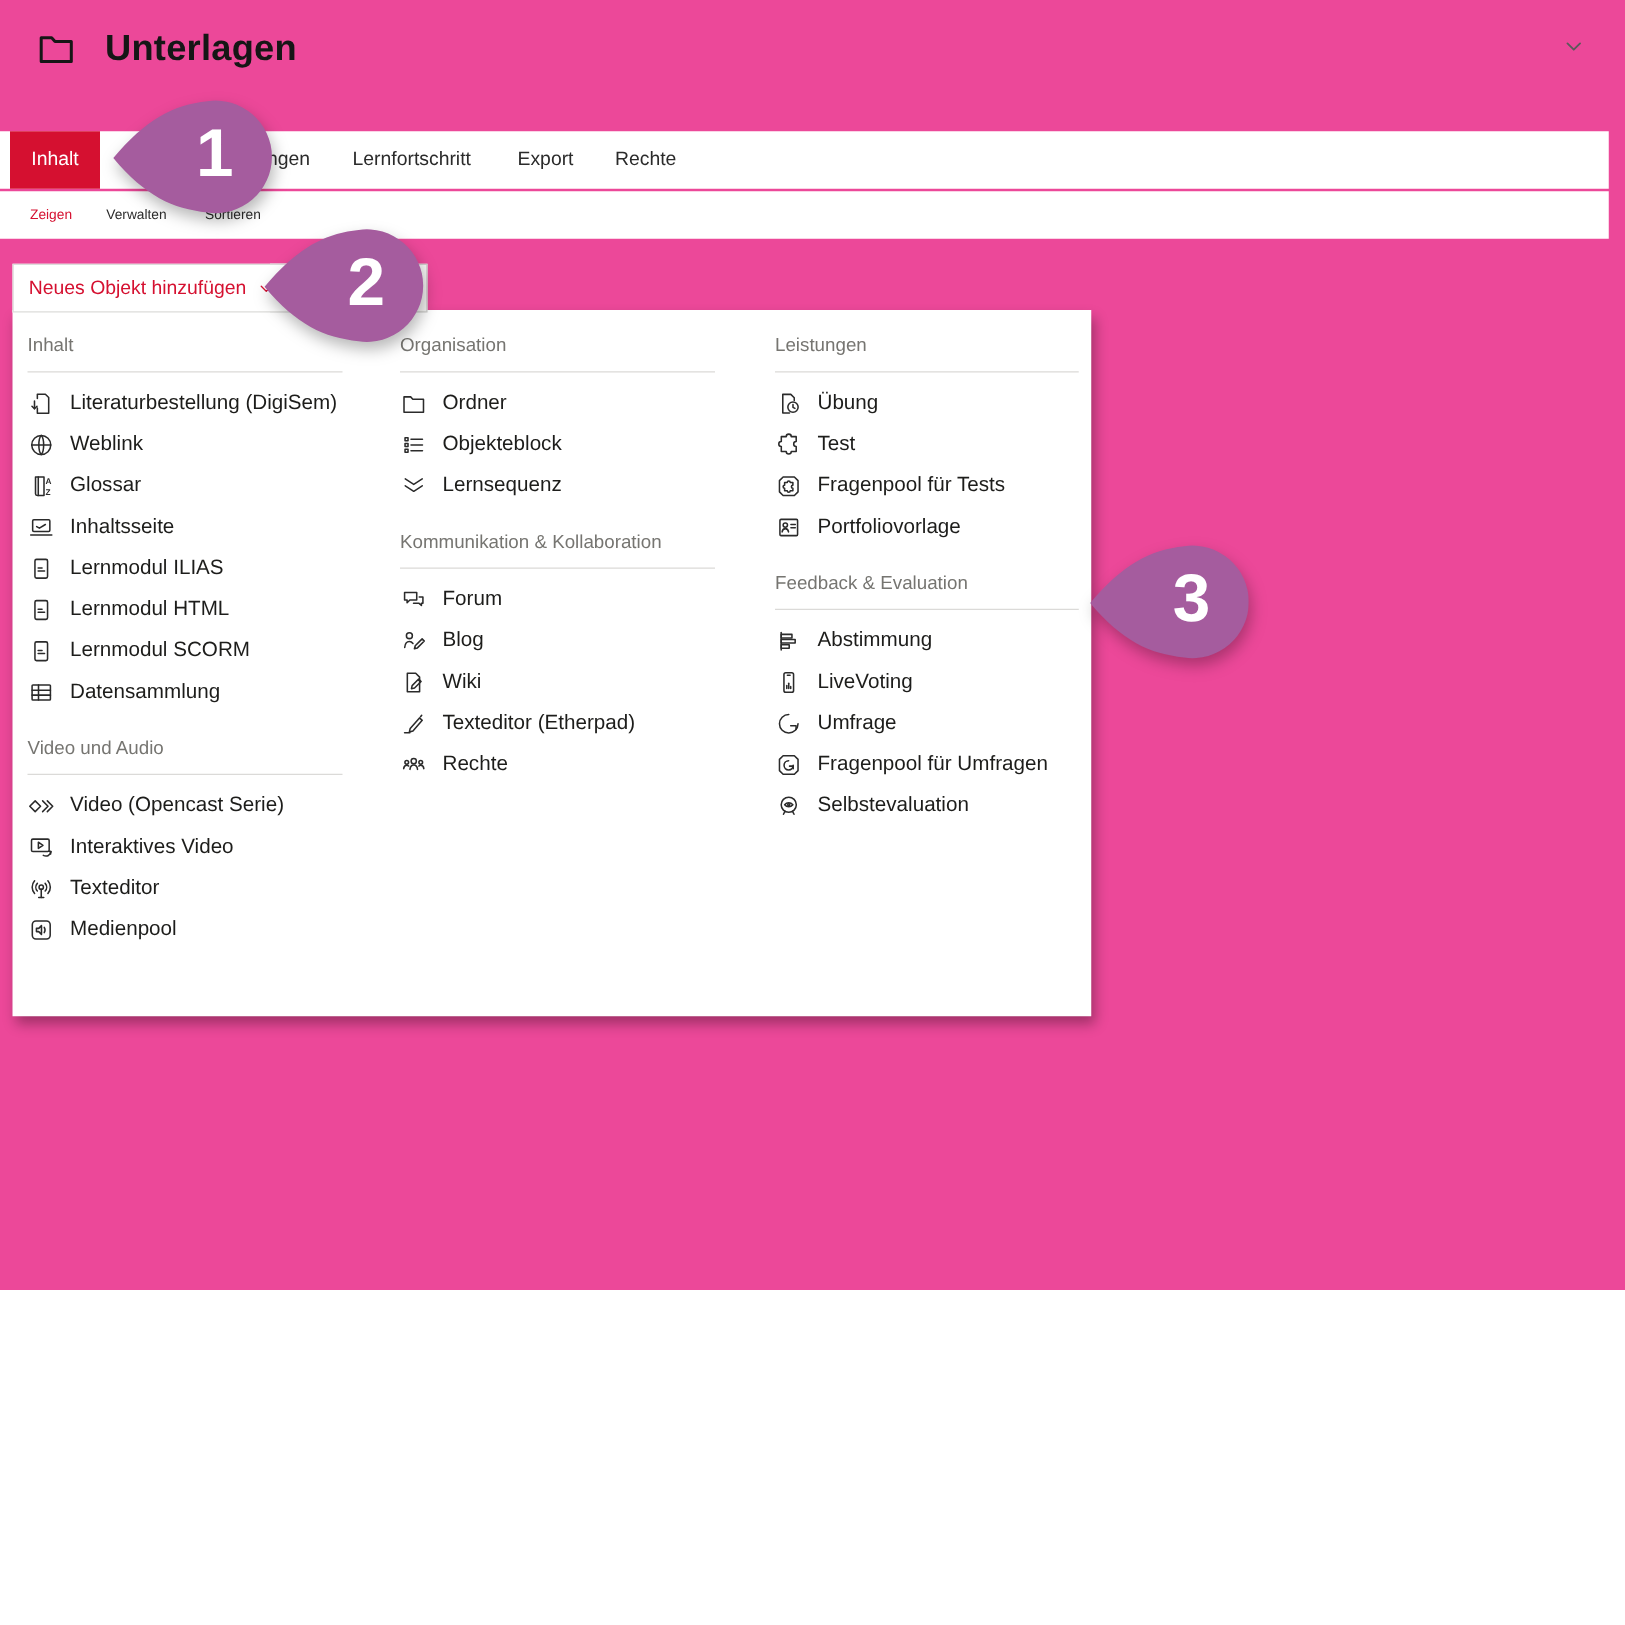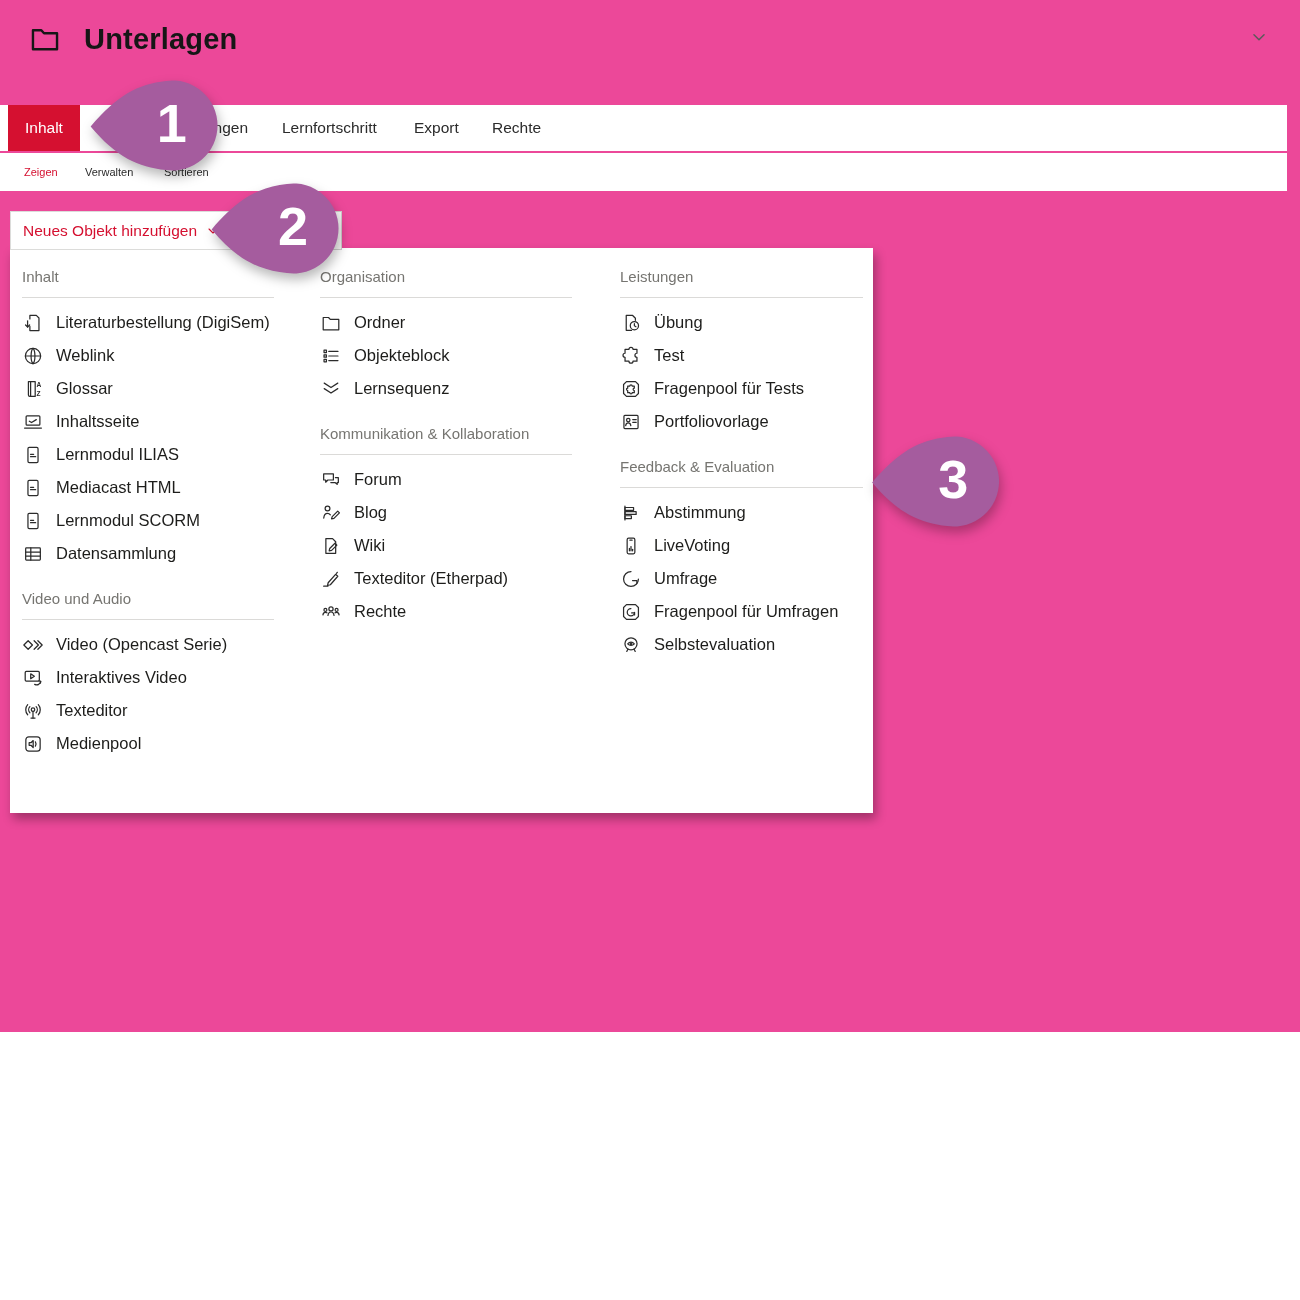--- a/index.html
+++ b/index.html
@@ -121,21 +121,21 @@
           </svg><span class="lbl">Inhaltsseite</span></div>
         <div class="mi"><svg class="ic" viewBox="0 0 24 24">
             <rect x="6.5" y="3.8" width="11" height="16.4" rx="1.4"></rect>
             <path d="M9.3 11.3h3.4"></path>
             <path d="M9.3 13.9h5.6"></path>
           </svg><span class="lbl">Lernmodul ILIAS</span></div>
         <div class="mi"><svg class="ic" viewBox="0 0 24 24">
             <rect x="6.5" y="3.8" width="11" height="16.4" rx="1.4"></rect>
             <path d="M9.3 11.3h3.4"></path>
             <path d="M9.3 13.9h5.6"></path>
-          </svg><span class="lbl">Mediacast HTML</span></div>
+          </svg><span class="lbl">Lernmodul HTML</span></div>
         <div class="mi"><svg class="ic" viewBox="0 0 24 24">
             <rect x="6.5" y="3.8" width="11" height="16.4" rx="1.4"></rect>
             <path d="M9.3 11.3h3.4"></path>
             <path d="M9.3 13.9h5.6"></path>
           </svg><span class="lbl">Lernmodul SCORM</span></div>
         <div class="mi"><svg class="ic" viewBox="0 0 24 24">
             <rect x="4" y="5.4" width="16" height="13.2" rx=".8"></rect>
             <path d="M4 10h16"></path>
             <path d="M4 14.3h16"></path>
             <path d="M9.6 5.4v13.2"></path>

